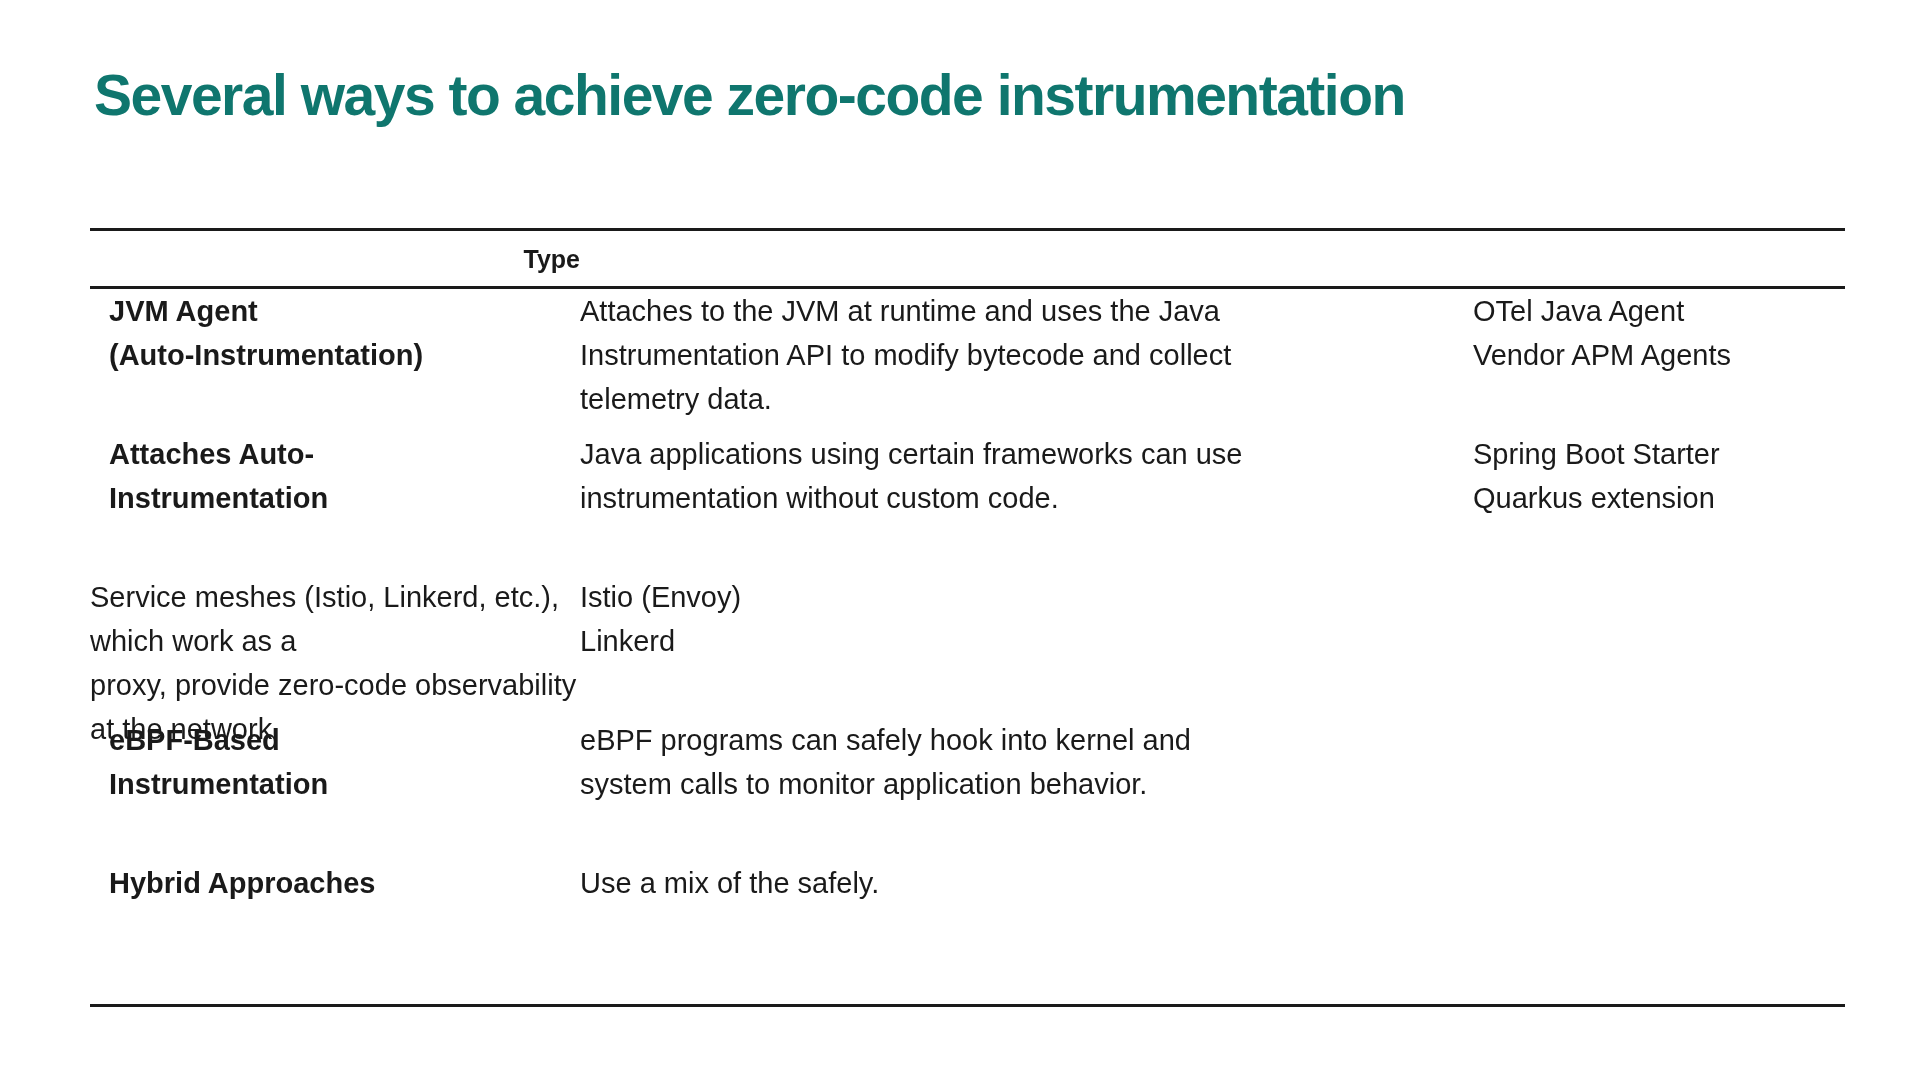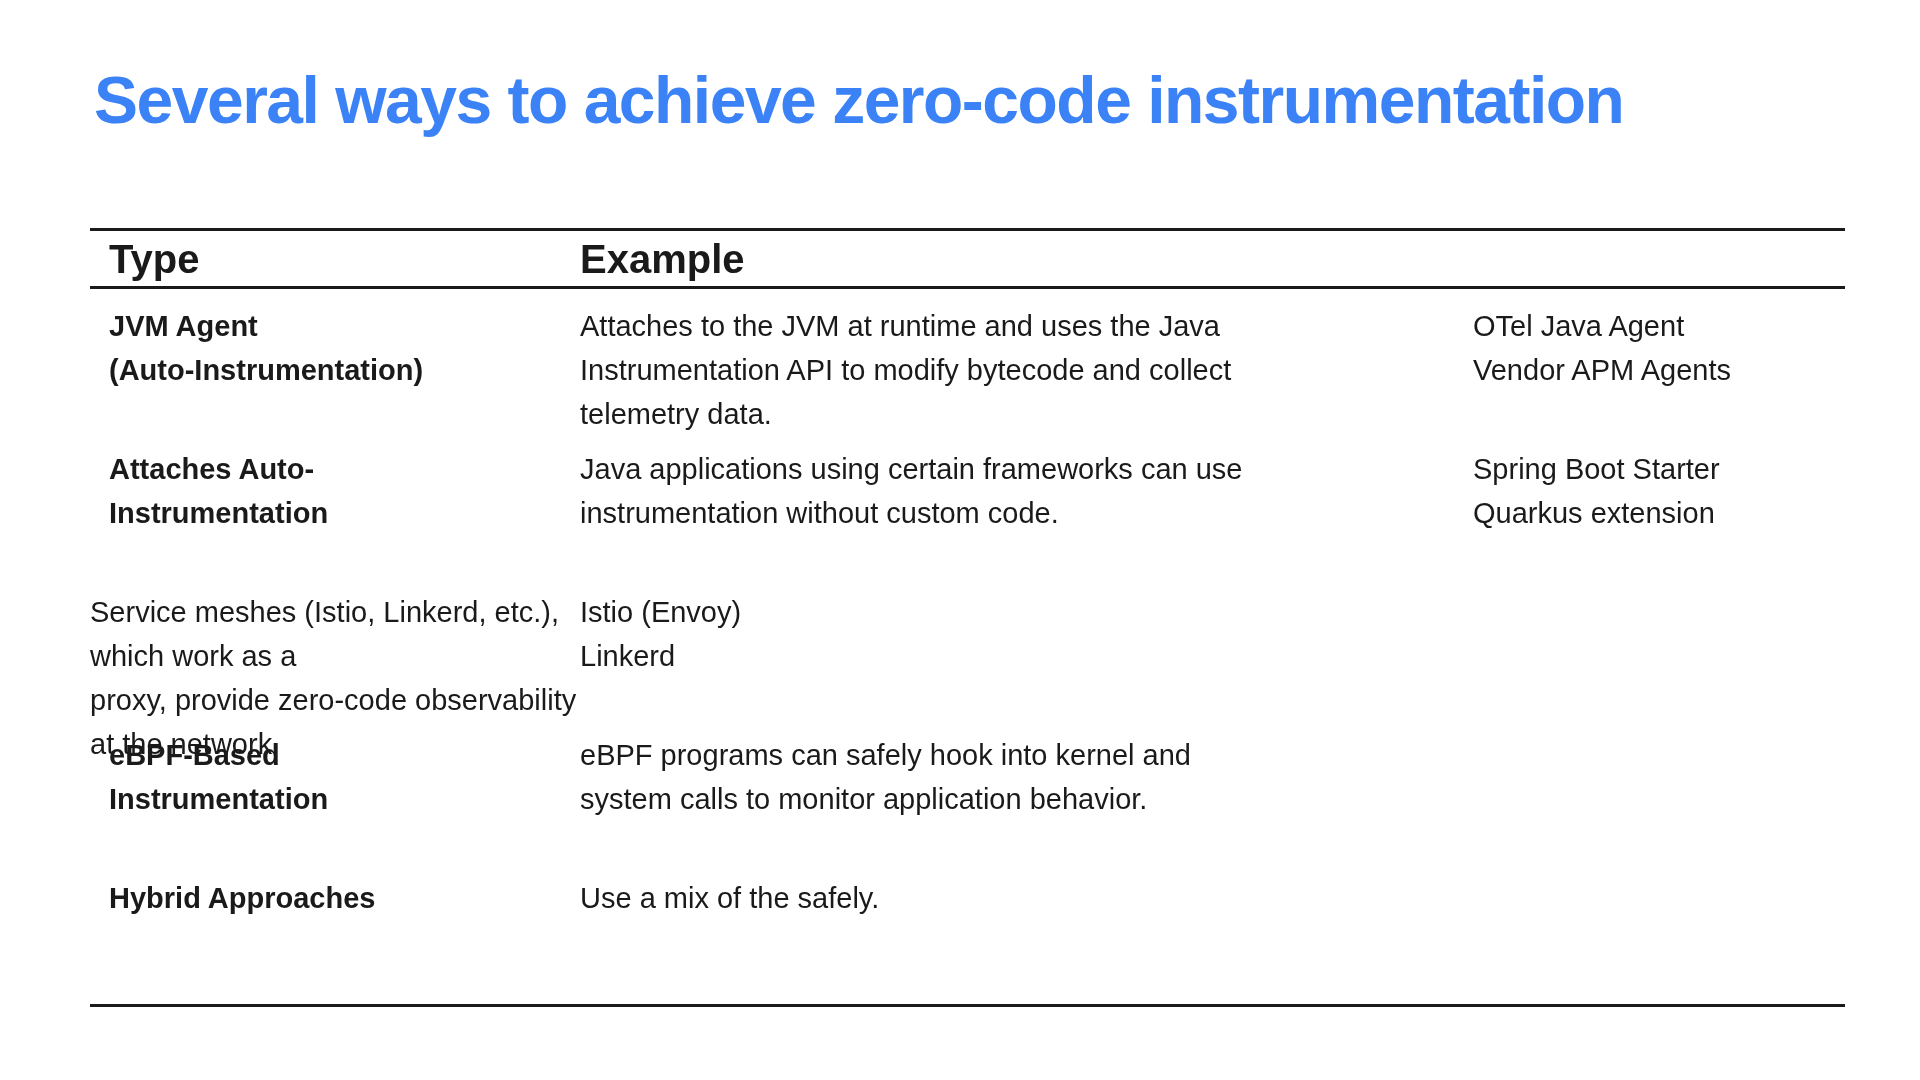--- a/index.html
+++ b/index.html
@@ -13,50 +13,50 @@
     position: relative;
     width: 1920px;
     height: 1080px;
     background: #ffffff;
     overflow: hidden;
   }
   .slide-title {
     position: absolute;
     left: 94px;
     top: 62px;
-    font-size: 66px;
+    font-size: 57px;
     font-weight: 700;
     letter-spacing: -1.5px;
-    color: #3b82f6;
+    color: #0f766e;
     white-space: nowrap;
   }
   .zc-table {
     position: absolute;
     left: 90px;
     top: 228px;
     width: 1755px;
     border-top: 3px solid #1a1a1a;
     border-bottom: 3px solid #1a1a1a;
     font-size: 29px;
     line-height: 44px;
   }
   .header-row {
     display: grid;
     grid-template-columns: 490px 893px 372px;
     align-items: center;
     height: 55px;
     border-bottom: 3px solid #1a1a1a;
     font-weight: 700;
-    font-size: 40px;
+    font-size: 25px;
+    text-align: right;
   }
   .body-row {
     display: grid;
     grid-template-columns: 490px 893px 372px;
     height: 143px;
-    padding-top: 15px;
     box-sizing: border-box;
     align-items: start;
   }
   .cell {
     white-space: pre-line;
   }
   .col-type {
     padding-left: 19px;
     box-sizing: border-box;
   }
@@ -68,21 +68,20 @@
 <body>
 
 <div class="slide">
 
   <div class="slide-title">Several ways to achieve zero-code instrumentation</div>
 
   <div class="zc-table">
 
     <div class="header-row">
       <div class="cell col-type">Type</div>
-      <div class="cell col-example">Example</div>
     </div>
 
     <div class="body-row">
       <div class="cell col-type type-cell">JVM Agent
 (Auto-Instrumentation)</div>
       <div class="cell col-description">Attaches to the JVM at runtime and uses the Java
 Instrumentation API to modify bytecode and collect
 telemetry data.</div>
       <div class="cell col-example">OTel Java Agent
 Vendor APM Agents</div>

